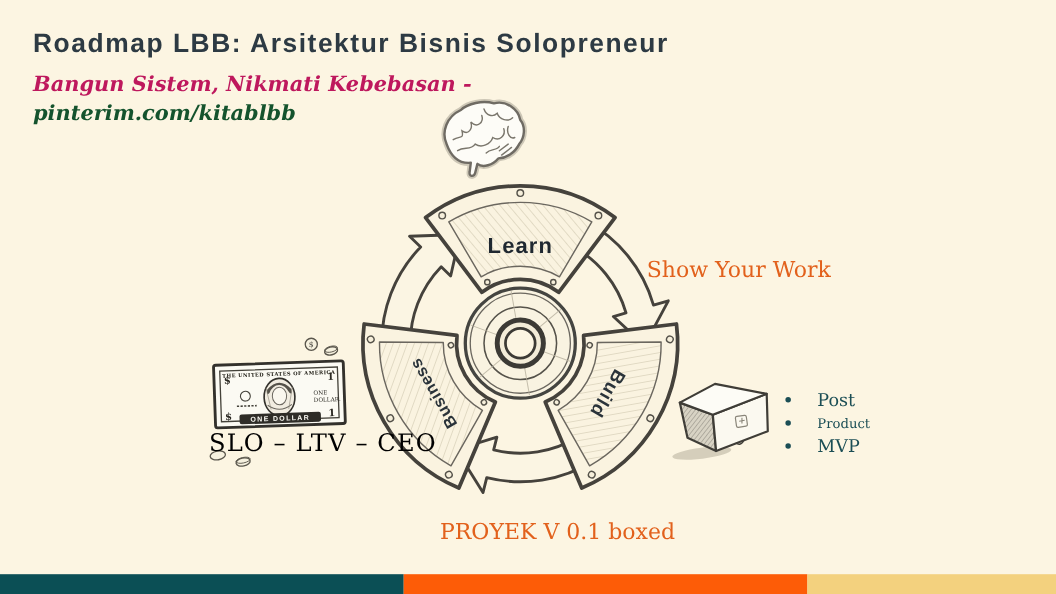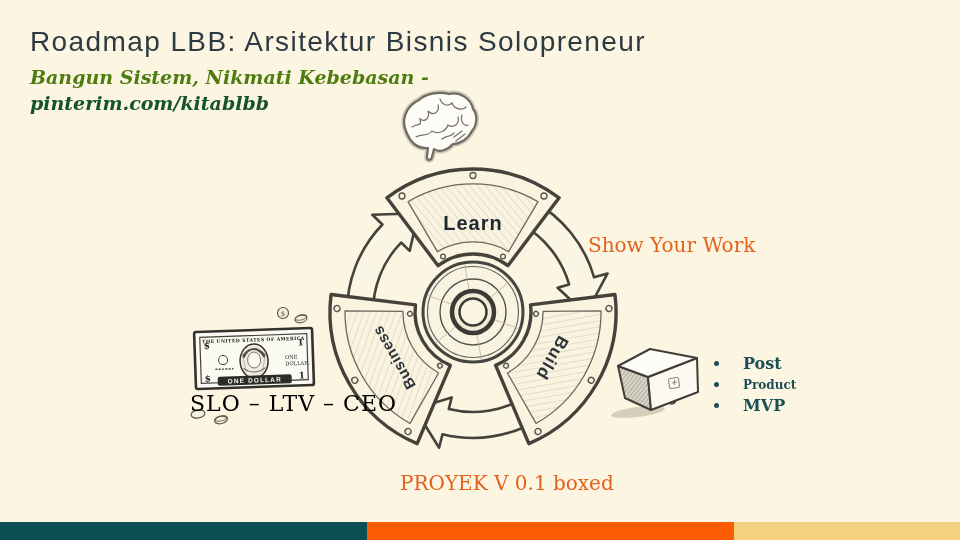--- a/index.html
+++ b/index.html
@@ -5,30 +5,30 @@
   html,body { margin:0; padding:0; background:#ffffff; }
   .stage {
     position:relative; width:960px; height:540px;
     background:#fcf5e2; overflow:hidden;
     font-family:"Liberation Sans", sans-serif;
   }
   .abs { position:absolute; }
   .page-title {
     left:30px; top:26px;
     font-family:"Liberation Sans", sans-serif;
-    font-weight:400; font-size:28px; letter-spacing:1.4px;
+    font-weight:700; font-size:24px; letter-spacing:1.4px;
     color:#2d3a43; white-space:nowrap;
   }
   .subtitle { left:30px; top:64px; font-family:"DejaVu Serif", serif; font-style:italic; font-weight:700; font-size:19px; line-height:26px; }
-  .subtitle .l1 { color:#4d7c0f; display:block; }
+  .subtitle .l1 { color:#be185d; display:block; }
   .subtitle .l2 { color:#14532d; display:block; }
 
   .bullets { display:flex; flex-direction:column; }
   .bullet-row { display:flex; align-items:center; height:20.5px; }
-  .bullet-row.tall { height:21px;font-weight:bold; }
+  .bullet-row.tall { height:21px; }
   .dot { width:5px; height:5px; border-radius:50%; background:#1b4e55; flex:0 0 auto; }
   .bullet-text {
     margin-left:24px;
     font-family:"DejaVu Serif", serif; font-size:15px; color:#1b4e55;
   }
   .cycle-label {
     font-family:"DejaVu Serif", serif; font-size:19px; color:#e2611c; white-space:nowrap;
   }
   .business-caption {
     font-family:"DejaVu Serif", serif; font-size:22px; letter-spacing:1px;

